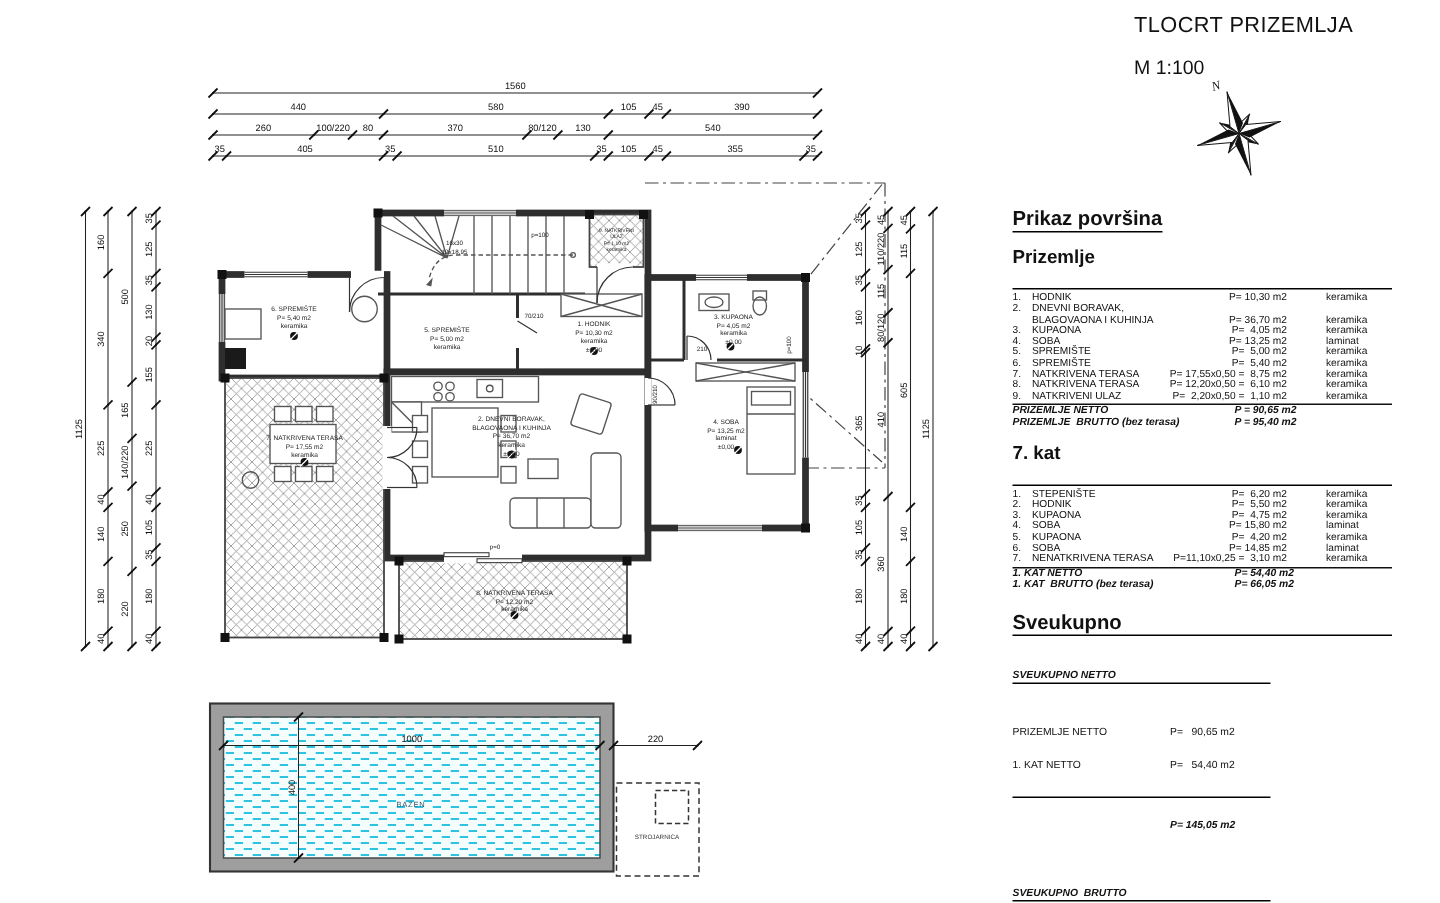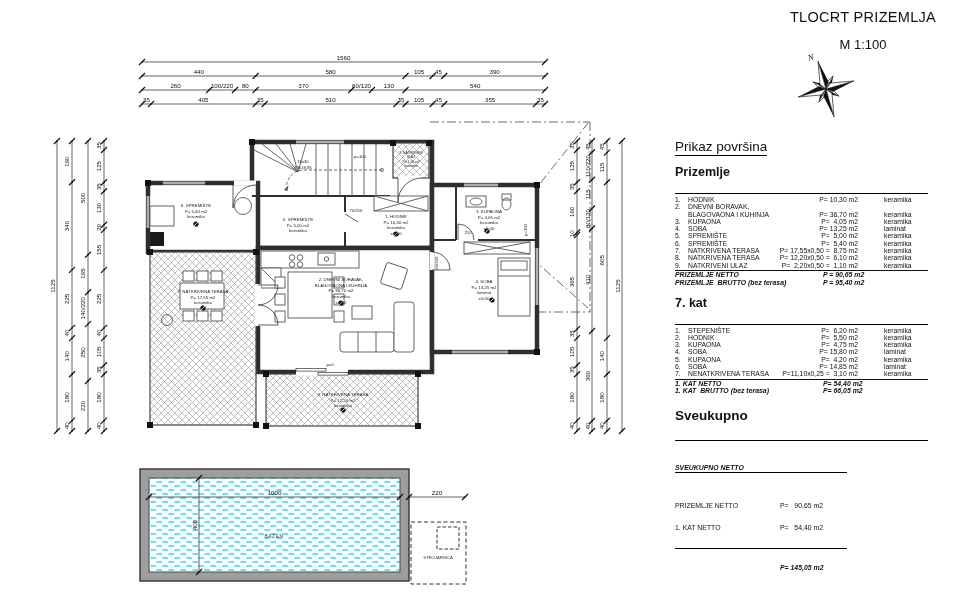--- a/index.html
+++ b/index.html
@@ -16,34 +16,34 @@
   text.note{font:4.2px "Liberation Sans",sans-serif;fill:#222;text-anchor:middle;}
   text.pool-label{font:5px "Liberation Sans",sans-serif;fill:#35566b;text-anchor:middle;letter-spacing:.5px;}
   text.machine-label{font:4.2px "Liberation Sans",sans-serif;fill:#333;text-anchor:middle;}
   text.compass-n{font:italic 8.5px "Liberation Serif",serif;fill:#111;text-anchor:middle;}
 
   .room-label{position:absolute;transform:translate(-50%,-50%);text-align:center;
     font-size:4.4px;line-height:1.3;color:#1d1d1d;white-space:nowrap;}
   .room-label.tiny{font-size:3.3px;}
 
   
-  .title{position:absolute;left:783px;top:9px;width:160px;text-align:center;}
+  .title{position:absolute;left:756px;top:9px;width:160px;text-align:left;}
   .title .t1{font-size:14.5px;letter-spacing:.3px;}
   .title .t2{font-size:13px;margin-top:12px;}
 
   
   .panel{position:absolute;left:675px;top:137px;width:253px;}
-  .ph1{display:inline-block;font-size:13.5px;font-weight:normal;border-bottom:1.5px solid #000;padding-bottom:1px;}
+  .ph1{display:inline-block;font-size:13.5px;font-weight:bold;border-bottom:1.5px solid #000;padding-bottom:1px;}
   .h2{margin-top:9px;font-size:12.5px;font-weight:bold;border-bottom:1.2px solid #000;padding-bottom:14px;}
   .rows{margin-top:2px;border-bottom:1.3px solid #111;padding-bottom:1px;}
   .row{display:grid;grid-template-columns:13px 86px 110px 1fr;font-size:6.8px;line-height:7.3px;white-space:pre;}
   .c-val{text-align:right;padding-right:26px;}
   .sumrow{display:grid;grid-template-columns:148px 1fr;font-size:6.9px;line-height:7.8px;
     font-style:italic;font-weight:bold;white-space:pre;}
-  .sv-head{display:block;margin-top:13px;font-size:13.5px;font-weight:bold;border-bottom:1.4px solid #000;padding-bottom:17px;}
+  .sv-head{display:block;margin-top:13px;font-size:13.5px;font-weight:bold;border-bottom:1.4px solid #000;padding-bottom:1px;}
   .mini{margin-top:9px;width:172px;font-size:6.9px;white-space:pre;}
   .mini-title{font-style:italic;font-weight:bold;border-bottom:1px solid #000;padding-bottom:1px;margin-bottom:1px;}
   .mini-row{display:grid;grid-template-columns:105px 1fr;line-height:8.2px;}
   .mini-rows{border-bottom:1.2px solid #000;padding-bottom:1px;}
   .mini-total{display:grid;grid-template-columns:105px 1fr;font-style:italic;font-weight:bold;line-height:9.5px;}
 
   
   .wall{fill:#fff;stroke:#2e2e2e;stroke-width:4.5;}
   .part{stroke:#2e2e2e;stroke-width:2;fill:none;}
   .thin{stroke:#555;stroke-width:.9;fill:#fff;}

